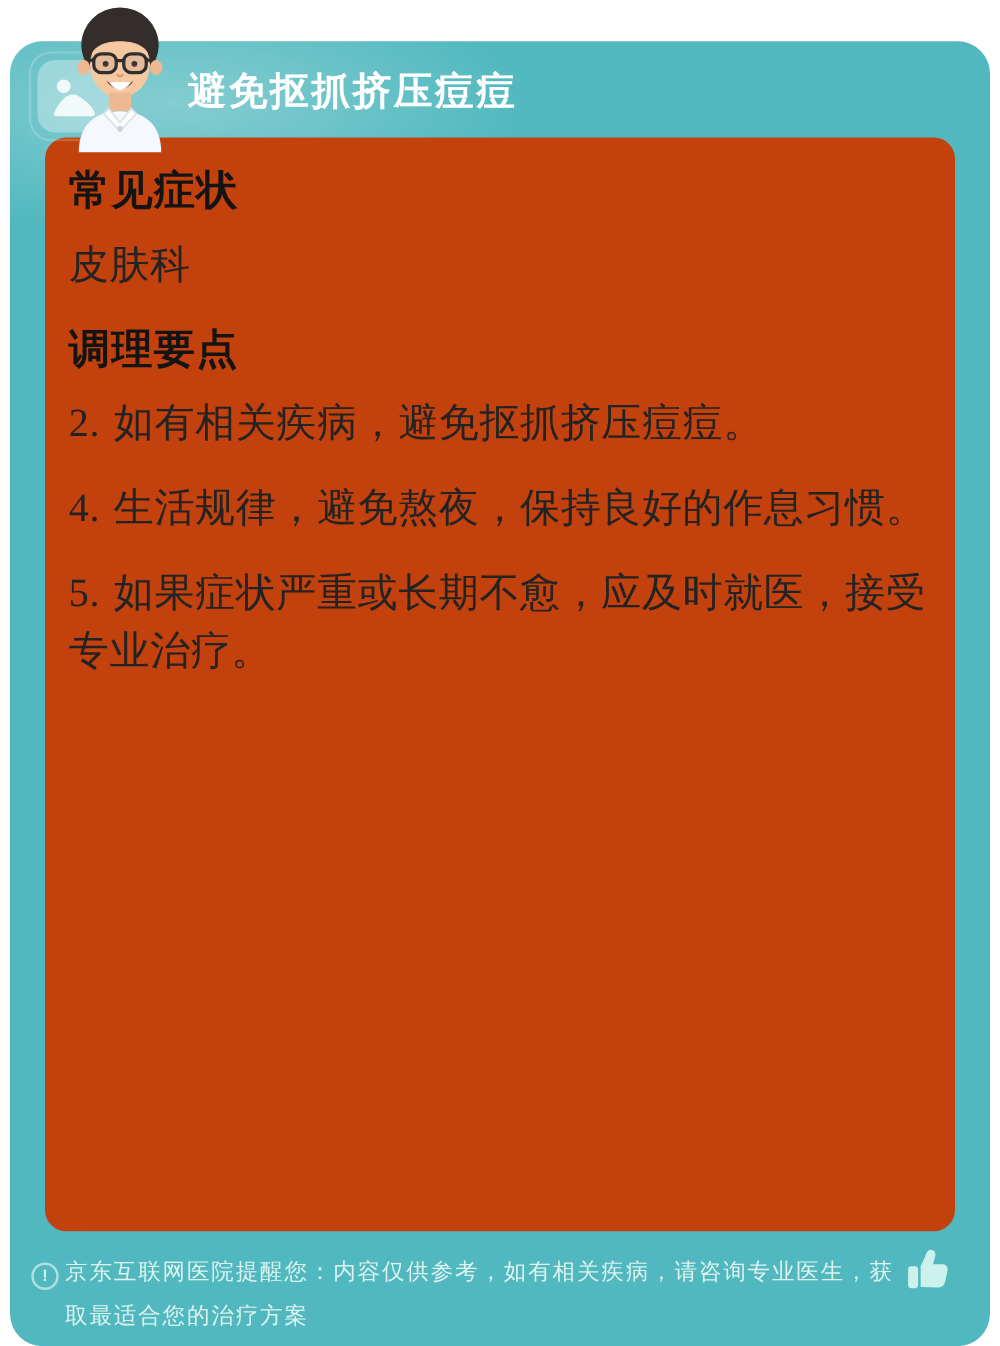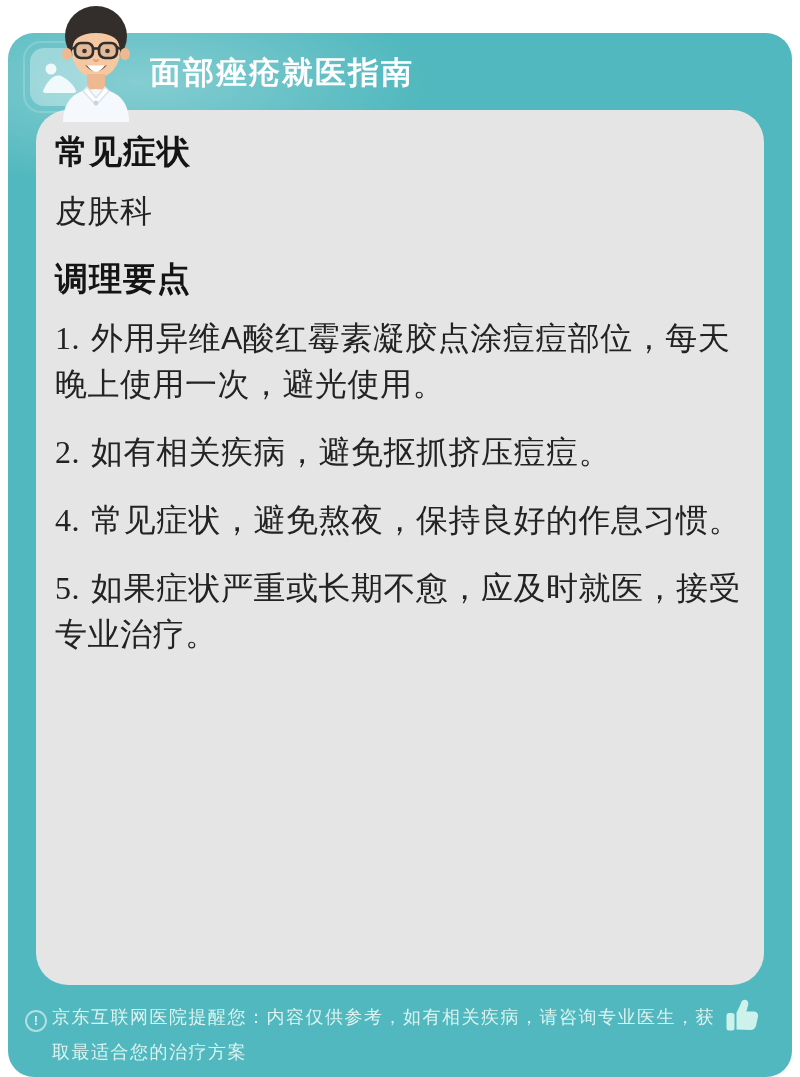--- a/index.html
+++ b/index.html
@@ -29,21 +29,21 @@
   
   .avatar{position:absolute;left:50px;top:2px;width:92px;height:120px;z-index:4;}
   
   .title{
     position:absolute;left:150px;top:55px;z-index:3;
     color:#ffffff;font-size:31px;font-weight:700;letter-spacing:2px;line-height:36px;
   }
   
   .card{
     position:absolute;left:36px;top:110px;width:728px;height:875px;
-    background:#e5e5e5;border-radius:32px;z-index:1;
+    background:#c2410c;border-radius:17px;z-index:1;
     padding:9px 19px 0;box-sizing:border-box;overflow:hidden;
   }
   .section-heading{
     font-size:33px;line-height:45px;font-weight:700;color:#141414;
     letter-spacing:1px;margin:22px 0 14px;
   }
   .card .section-heading:first-child{margin-top:10px;}
   .body-text{
     font-size:32px;line-height:46px;color:#232323;letter-spacing:0.5px;margin:0 0 22px;
   }
@@ -90,32 +90,31 @@
     <path d="M44,58 Q46,60 48,58" stroke="#d99e74" stroke-width="2" fill="none" stroke-linecap="round"></path>
     <path d="M35,63 Q46,76 57,63 Q46,68 35,63 Z" fill="#7d4034"></path>
     <path d="M37,63.5 L55,63.5 Q50,70 46,70 Q42,70 37,63.5 Z" fill="#ffffff"></path>
     <rect x="37" y="72" width="18" height="15" fill="#eeb890"></rect>
     <path d="M13,120 C13,98 26,87 46,87 C66,87 79,98 79,120 Z" fill="#f5f8fc"></path>
     <path d="M37,85 L46,96 L55,85 L59,89 L46,103 L33,89 Z" fill="#ffffff" stroke="#dbe4ec" stroke-width="1.5"></path>
     <circle cx="46" cy="101" r="2.4" fill="#c9d4de"></circle>
   </svg>
 </div>
 
-<div class="title">面部痤疮就医指南</div>
+<div class="title">避免抠抓挤压痘痘</div>
 
 <div class="card">
   <div class="section-heading">常见症状</div>
 
   <p class="body-text">皮肤科</p>
 
   <div class="section-heading">调理要点</div>
 
-  <p class="body-text li"><span class="num">1.</span><span>外用异维A酸红霉素凝胶点涂痘痘部位，每天晚上使用一次，避光使用。</span></p>
   <p class="body-text li"><span class="num">2.</span><span>如有相关疾病，避免抠抓挤压痘痘。</span></p>
-  <p class="body-text li"><span class="num">4.</span><span>常见症状，避免熬夜，保持良好的作息习惯。</span></p>
+  <p class="body-text li"><span class="num">4.</span><span>生活规律，避免熬夜，保持良好的作息习惯。</span></p>
   <p class="body-text li"><span class="num">5.</span><span>如果症状严重或长期不愈，应及时就医，接受专业治疗。</span></p>
 </div>
 
 <div class="footer-alert">!</div>
 <div class="footer-text">京东互联网医院提醒您：内容仅供参考，如有相关疾病，请咨询专业医生，获取最适合您的治疗方案</div>
 <div class="thumb-icon">
   <svg width="40" height="40" viewBox="0 0 40 40">
     <rect x="4.5" y="17" width="8" height="17.5" rx="2.5" fill="#cdf2ec"></rect>
     <path d="M14.5,33.5 L28.5,34 C31.5,34 33.6,32 34.2,29 L36,20.5 C36.6,17.8 34.8,15.4 32,15.4 L24.4,15.4 L26.2,8.8 C26.9,6.2 25.2,3.8 22.6,3.8 C21,3.8 19.8,4.8 19.2,6.4 L16.2,13.6 L14.5,16.5 Z" fill="#cdf2ec"></path>
   </svg>

